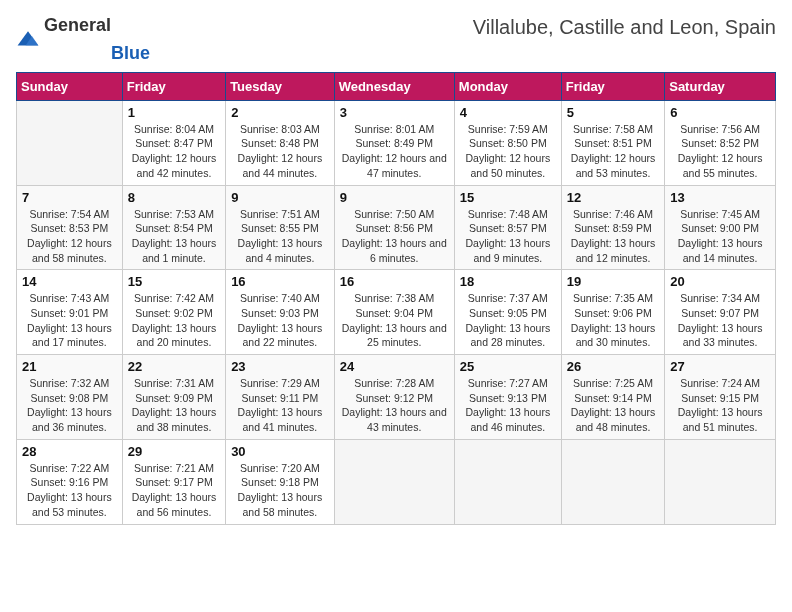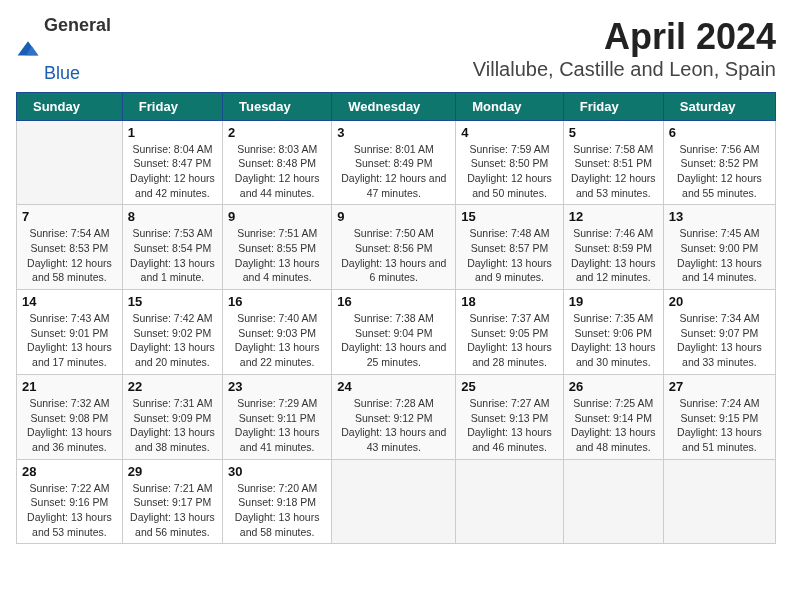--- a/index.html
+++ b/index.html
@@ -16,31 +16,31 @@
       align-items: flex-start;
       margin-bottom: 8px;
     }
     .logo {
       display: flex;
       align-items: center;
       gap: 4px;
     }
     .logo-text {
       display: flex;
-      flex-direction: column;
+      flex-direction: row;
       line-height: 1.1;
     }
     .logo-general {
       font-size: 18px;
       font-weight: bold;
       color: #333;
     }
     .logo-blue {
       font-size: 18px;
-      font-weight: normal;
+      font-weight: bold;
       color: #1a5fb4;
       margin-top: 28px;
     }
     .logo-icon {
       width: 24px;
       height: 24px;
     }
     .title-area {
       text-align: right;
     }
@@ -52,23 +52,23 @@
     .subtitle {
       font-size: 20px;
       color: #444;
     }
     table {
       width: 100%;
       border-collapse: collapse;
       font-size: 11px;
     }
     thead tr th {
-      background: #0f766e;
+      background: #be185d;
       color: #fff;
-      padding: 6px 16px;
+      padding: 6px 4px;
       text-align: left;
       font-size: 13px;
       font-weight: bold;
       border: 1px solid #1a4a8f;
     }
     tbody tr td {
       border: 1px solid #ccc;
       padding: 4px 5px;
       vertical-align: top;
       min-height: 70px;
@@ -101,21 +101,20 @@
     <svg class="logo-icon" viewBox="0 0 30 30">
       <polygon points="15,4 28,22 2,22" fill="#1a5fb4"></polygon>
       <polygon points="20,10 28,22 12,22" fill="#3a7fd4" opacity="0.6"></polygon>
     </svg>
     <div class="logo-text">
       <span class="logo-general">General</span>
       <span class="logo-blue">Blue</span>
     </div>
   </div>
   <div class="title-area">
-    <div class="main-title">April 2024</div>
     <div class="subtitle">Villalube, Castille and Leon, Spain</div>
   </div>
 </div>
 
 <table>
   <thead>
     <tr>
     <th>Sunday</th>
         <th>Friday</th>
         <th>Tuesday</th>

